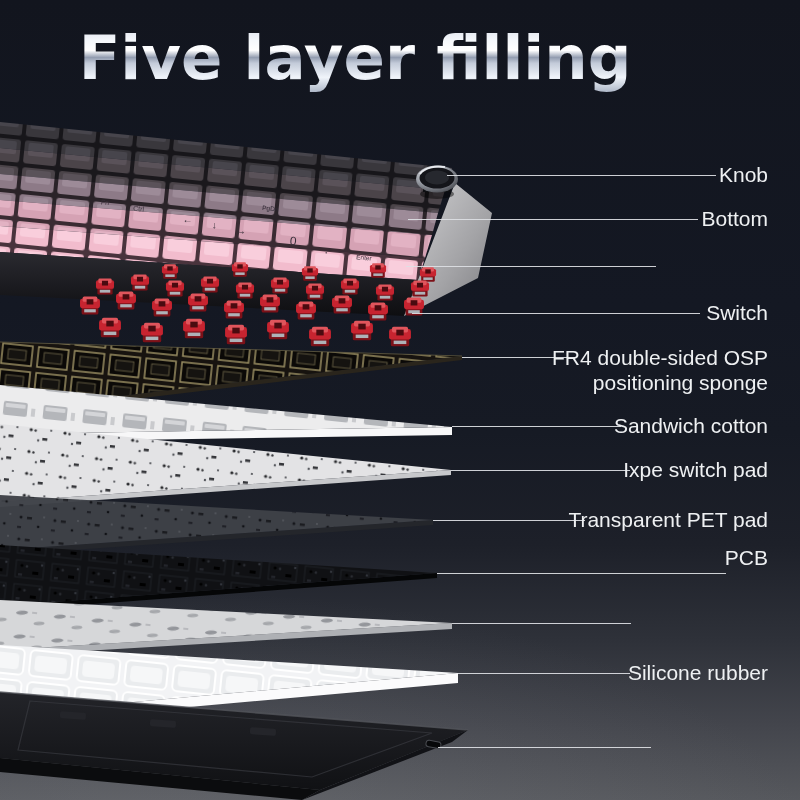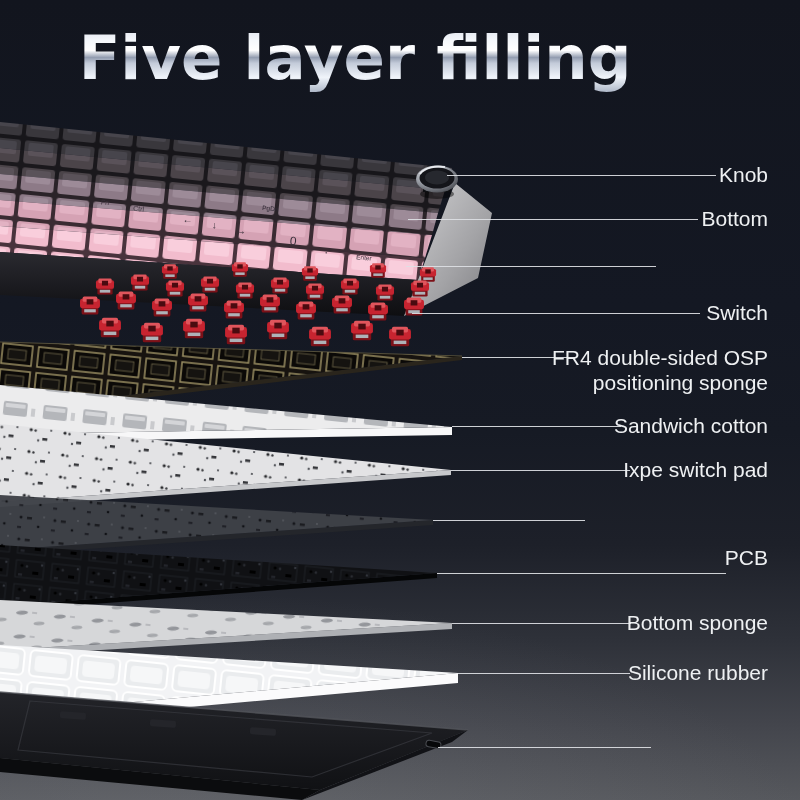--- a/index.html
+++ b/index.html
@@ -281,24 +281,24 @@
     <div class="layer-label" style="top:345px">
         <span>FR4 double-sided OSP</span>
         <span>positioning sponge</span>
       </div>
     <div class="layer-label" style="top:413px">
         <span>Sandwich cotton</span>
       </div>
     <div class="layer-label" style="top:457px">
         <span>Ixpe switch pad</span>
       </div>
+    <div class="layer-label" style="top:507px">
+        <span>Transparent PET pad</span>
+      </div>
     <div class="layer-label" style="top:545px">
         <span>PCB</span>
       </div>
-    <div class="layer-label" style="top:610px">
-        <span>Bottom sponge</span>
-      </div>
     <div class="layer-label" style="top:660px">
         <span>Silicone rubber</span>
       </div>
   </div>
 
 </div>
 
 </body></html>

